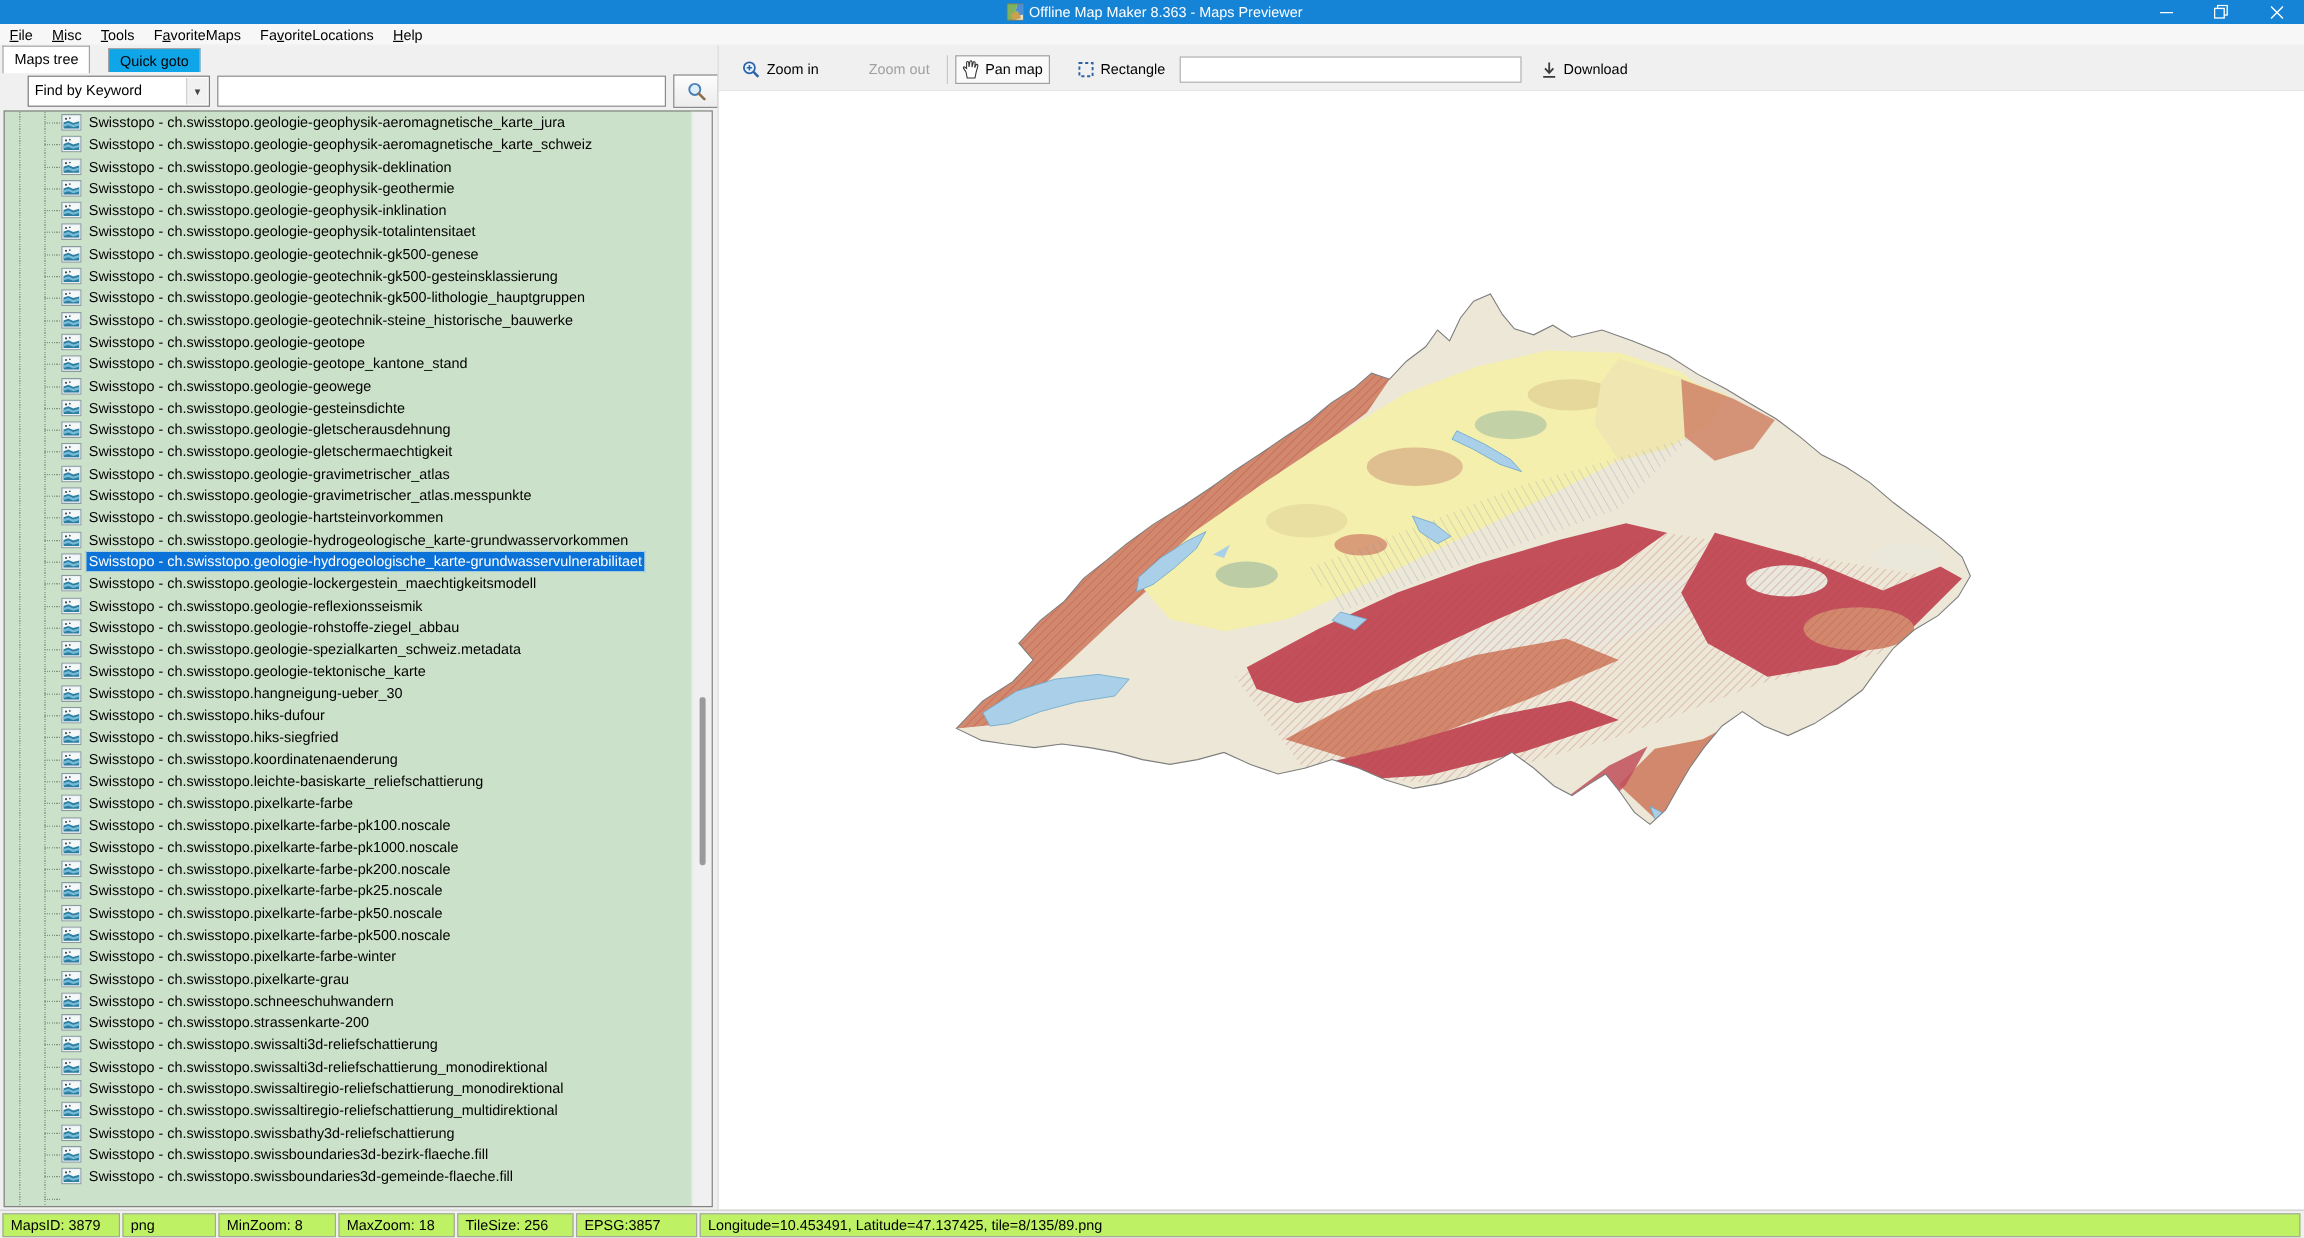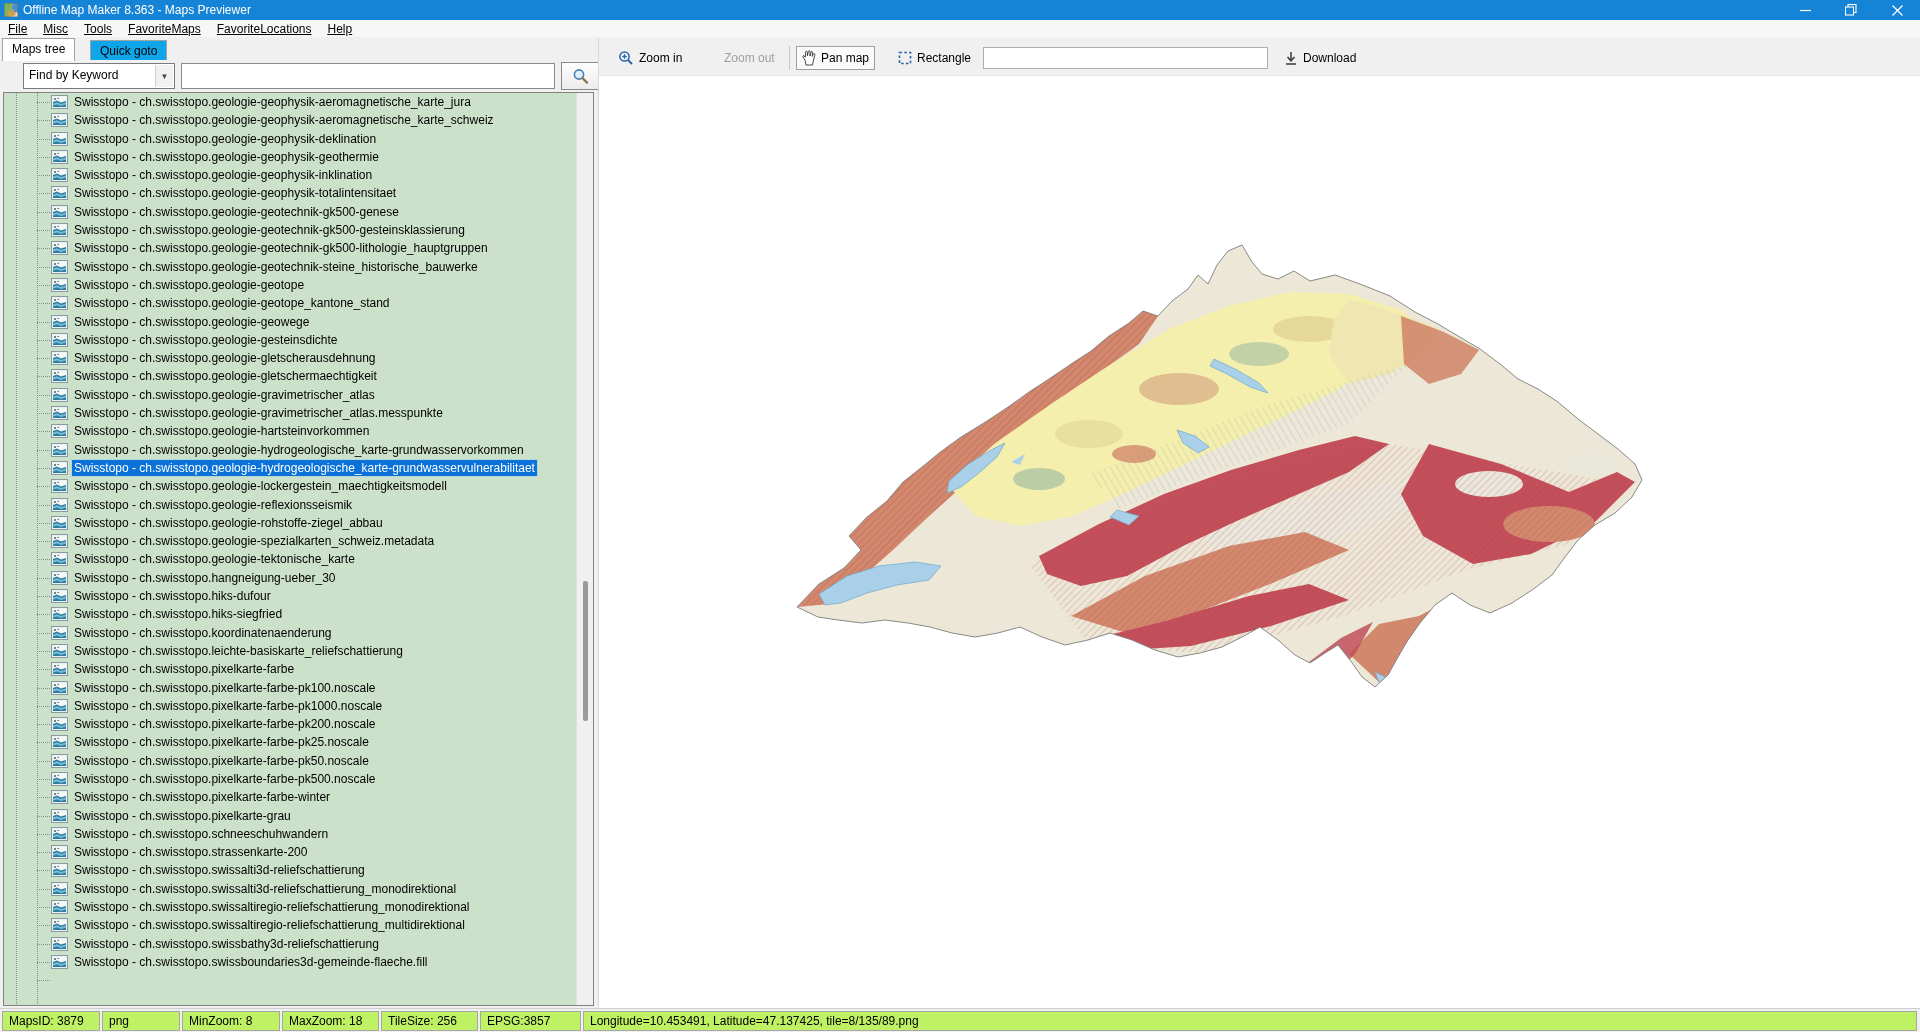--- a/index.html
+++ b/index.html
@@ -1,29 +1,29 @@
 <!DOCTYPE html>
 <html><head>
 <meta charset="utf-8">
 <style>
   * { box-sizing: border-box; margin: 0; padding: 0; }
   html,body { width:1920px; height:1032px; }
   body { font-family:"Liberation Sans", sans-serif; font-size:12px; background:#f0f0f0; color:#000; overflow:hidden; }
   #root { position:relative; width:1920px; height:1032px; background:#f0f0f0; }
 
   
-  .titlebar { position:absolute; left:0; top:0; width:1920px; height:20px; background:#1583d6; display:flex; align-items:center; }
+  .titlebar { position:absolute; left:0; top:0; width:1920px; height:20px; background:#1583d6; display:flex; align-items:center;justify-content:center; }
   .titlebar .appicon { width:14px; height:14px; margin:0 5px 0 4px; }
   .titlebar .title { color:#fff; font-size:12px; }
   .wincontrols { position:absolute; right:0; top:0; height:20px; display:flex; }
   .winbtn { width:46px; height:20px; display:flex; align-items:center; justify-content:center; }
   .winbtn svg { display:block; }
 
   
-  .menubar { position:absolute; left:0; top:20px; width:1920px; height:18px; background:#f7f7f7; border-bottom:1px solid #f0f0f0; display:flex; align-items:center;text-decoration:underline; }
+  .menubar { position:absolute; left:0; top:20px; width:1920px; height:18px; background:#f7f7f7; border-bottom:1px solid #f0f0f0; display:flex; align-items:center; }
   .menu-item { padding:0 8px; height:18px; line-height:18px; cursor:default; }
   .menu-item u { text-decoration:underline; }
 
   
   .left-panel { position:absolute; left:0; top:38px; width:598px; height:970px; background:#f0f0f0; }
   .tabstrip { position:absolute; left:0; top:0; height:22px; width:598px; }
   .tab { position:absolute; top:0; height:22px; padding:0 9px; line-height:21px; border:1px solid #a3a3a3; border-bottom:none; background:#f0f0f0; }
   .tab.active { background:#fff; top:0; height:23px; z-index:2; left:2px; }
   .tab.inactive { top:2px; height:20px; left:90px; background:#0ea5e9; }
 
@@ -636,20 +636,31 @@
           <div class="tree-row">
     <svg class="node-icon" viewBox="0 0 17 14">
       <rect x="0.5" y="0.5" width="16" height="13" fill="#e9f1f4" stroke="#8a9a9e" stroke-width="1"></rect>
       <rect x="2" y="2" width="13" height="4.5" fill="#f4f8f9"></rect>
       <circle cx="4" cy="4" r="0.9" fill="#3c4a50"></circle>
       <circle cx="7.2" cy="3.4" r="0.7" fill="#3c4a50"></circle>
       <path d="M2 7 L6 5.6 L10 7.4 L15 6 L15 12 L2 12 Z" fill="#2f7d9e"></path>
       <path d="M2 8.6 L6 7.2 L10 9 L15 7.6 L15 9.6 L10 11 L6 9.4 L2 10.6 Z" fill="#74bcd8"></path>
     </svg>
     <span class="label">Swisstopo - ch.swisstopo.swissbathy3d-reliefschattierung</span>
+  </div>
+          <div class="tree-row">
+    <svg class="node-icon" viewBox="0 0 17 14">
+      <rect x="0.5" y="0.5" width="16" height="13" fill="#e9f1f4" stroke="#8a9a9e" stroke-width="1"></rect>
+      <rect x="2" y="2" width="13" height="4.5" fill="#f4f8f9"></rect>
+      <circle cx="4" cy="4" r="0.9" fill="#3c4a50"></circle>
+      <circle cx="7.2" cy="3.4" r="0.7" fill="#3c4a50"></circle>
+      <path d="M2 7 L6 5.6 L10 7.4 L15 6 L15 12 L2 12 Z" fill="#2f7d9e"></path>
+      <path d="M2 8.6 L6 7.2 L10 9 L15 7.6 L15 9.6 L10 11 L6 9.4 L2 10.6 Z" fill="#74bcd8"></path>
+    </svg>
+    <span class="label">Swisstopo - ch.swisstopo.swissboundaries3d-bezirk-flaeche.fill</span>
   </div>
           <div class="tree-row">
     <svg class="node-icon" viewBox="0 0 17 14">
       <rect x="0.5" y="0.5" width="16" height="13" fill="#e9f1f4" stroke="#8a9a9e" stroke-width="1"></rect>
       <rect x="2" y="2" width="13" height="4.5" fill="#f4f8f9"></rect>
       <circle cx="4" cy="4" r="0.9" fill="#3c4a50"></circle>
       <circle cx="7.2" cy="3.4" r="0.7" fill="#3c4a50"></circle>
       <path d="M2 7 L6 5.6 L10 7.4 L15 6 L15 12 L2 12 Z" fill="#2f7d9e"></path>
       <path d="M2 8.6 L6 7.2 L10 9 L15 7.6 L15 9.6 L10 11 L6 9.4 L2 10.6 Z" fill="#74bcd8"></path>
     </svg>

